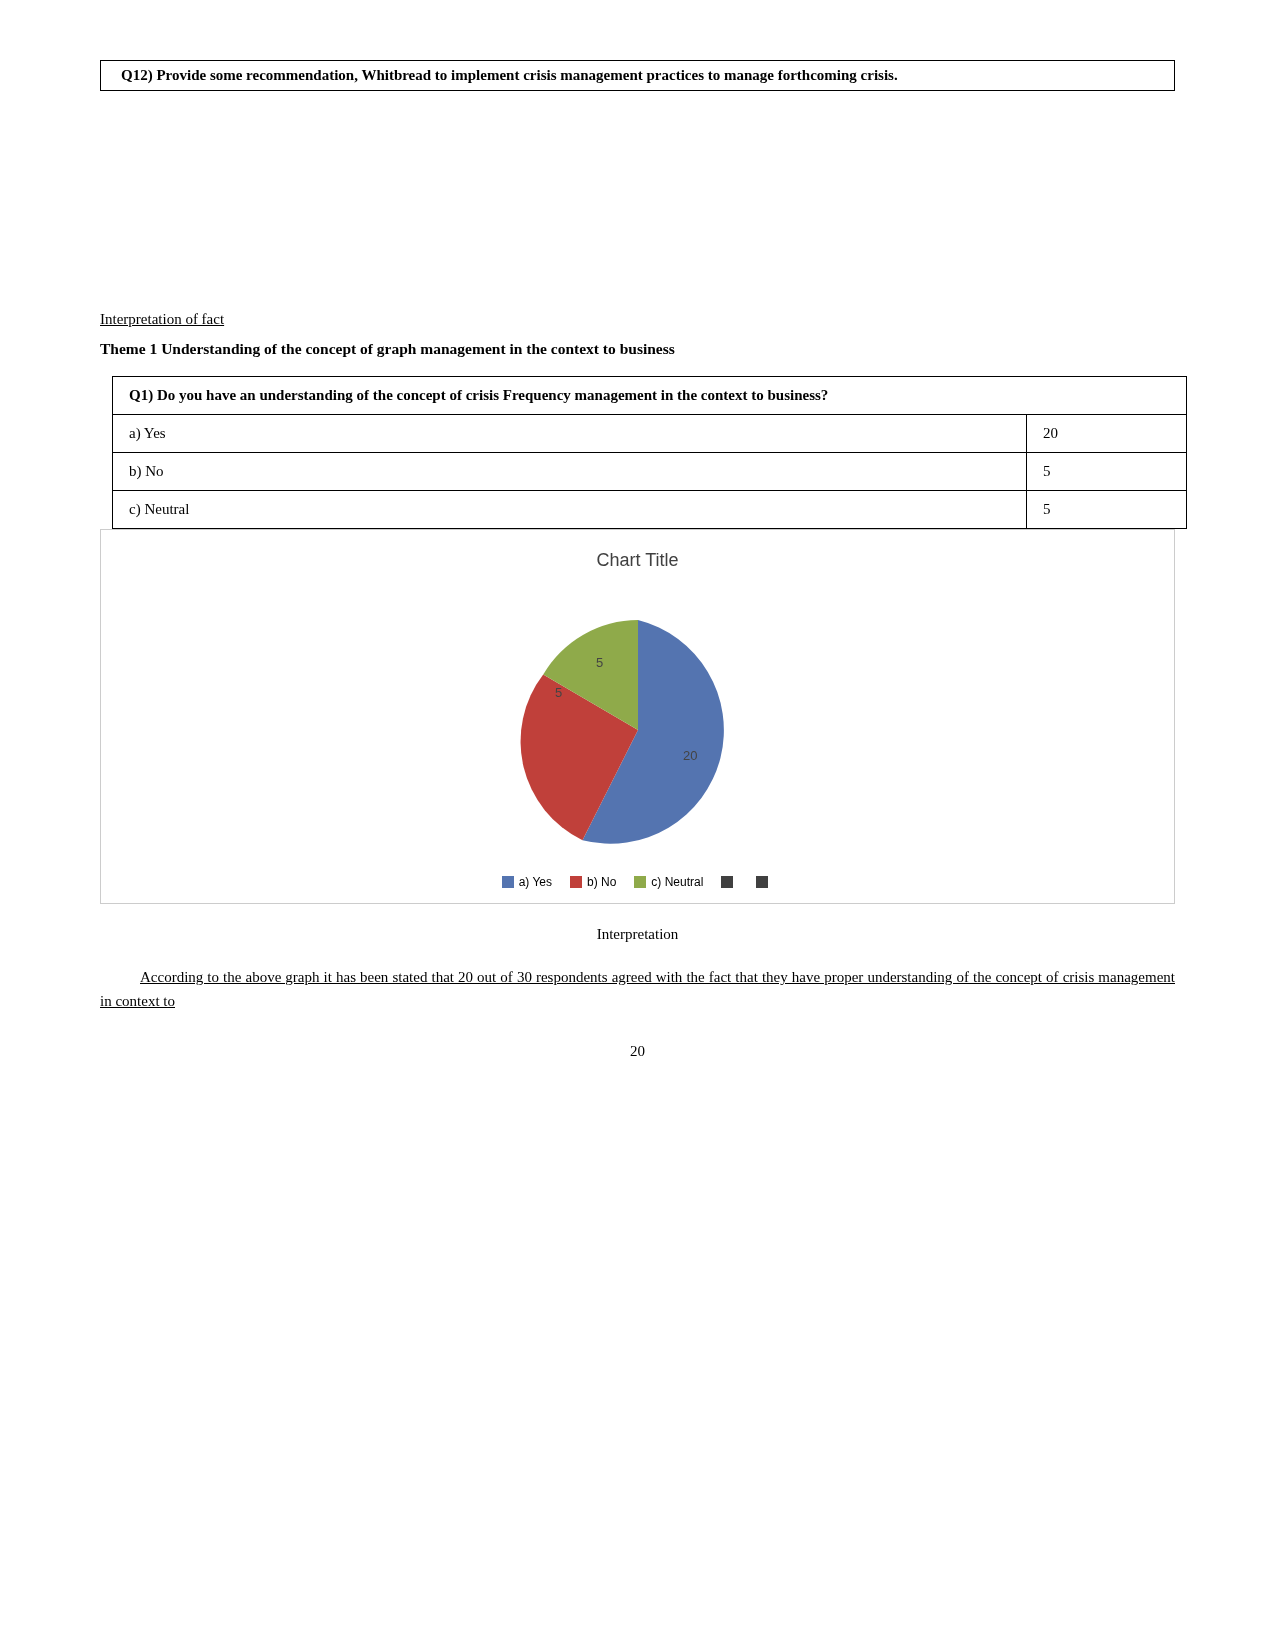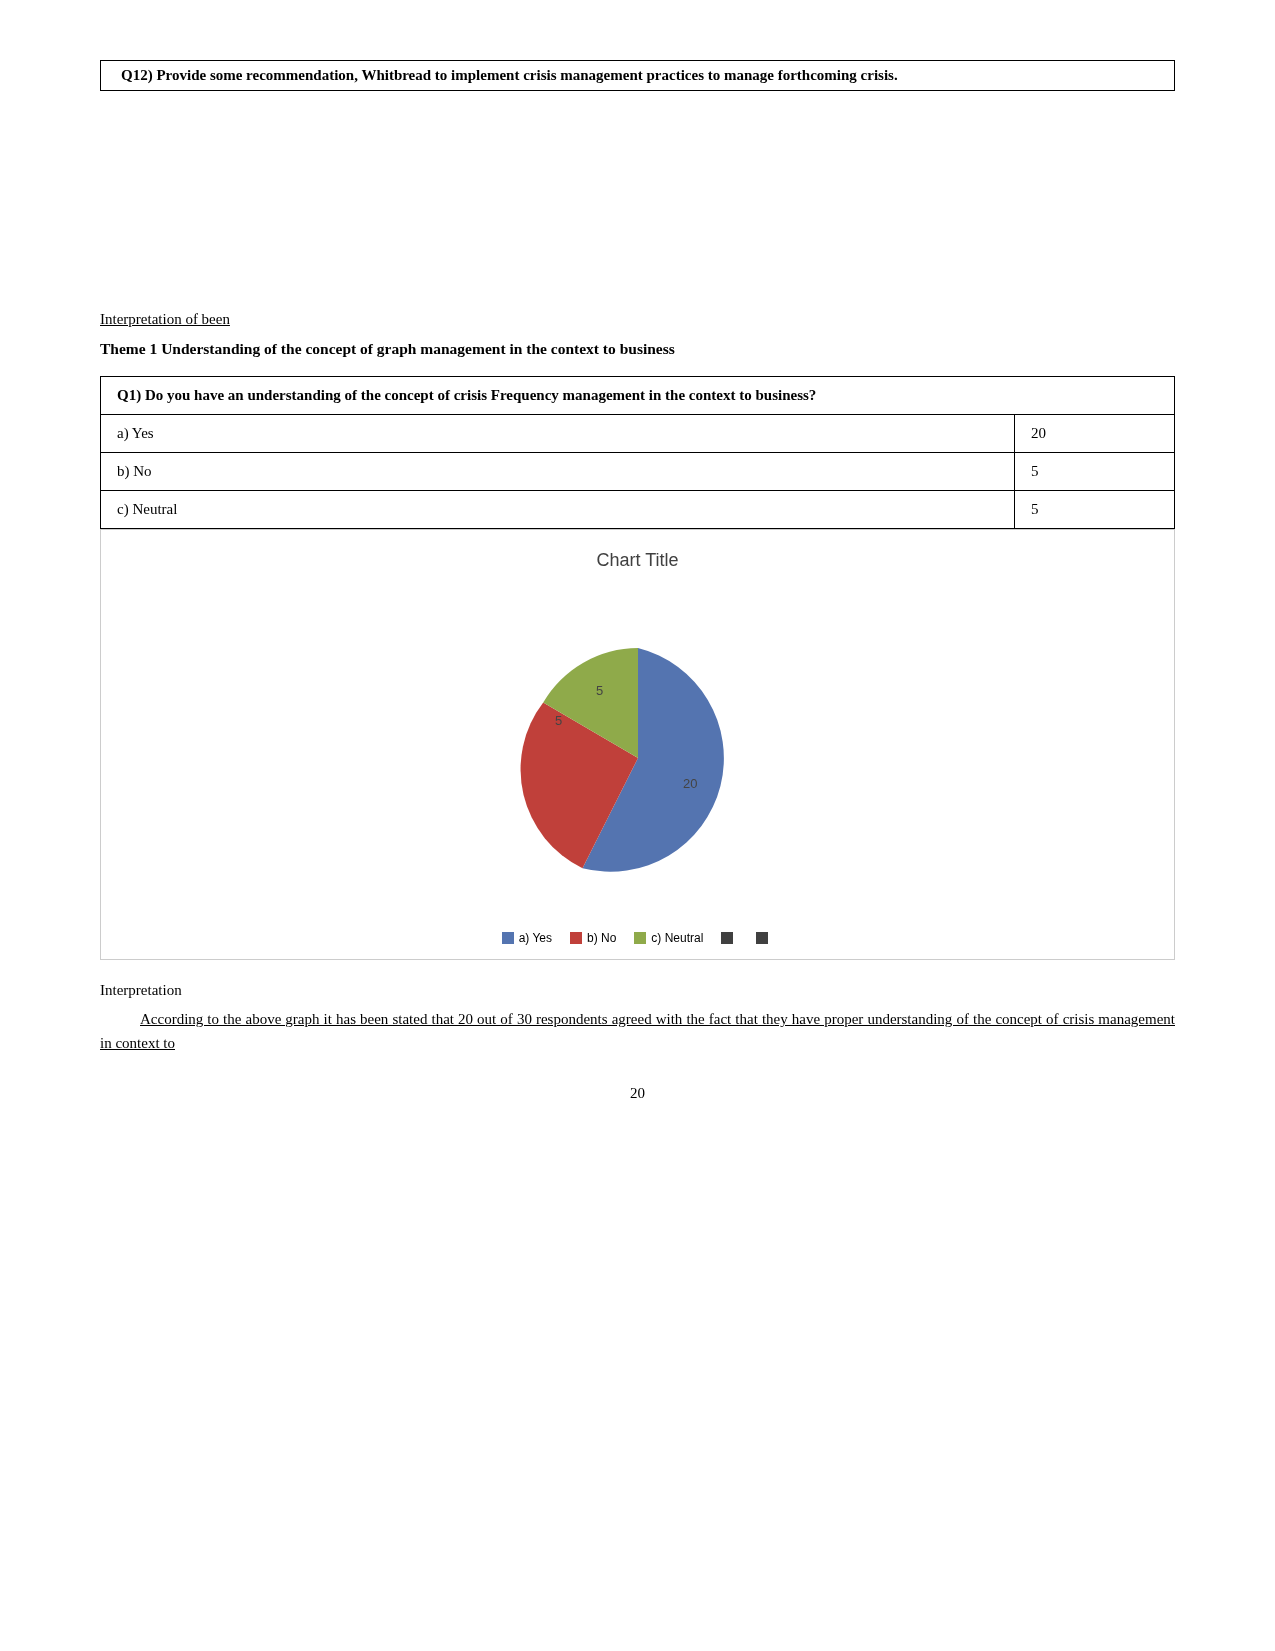--- a/index.html
+++ b/index.html
@@ -35,20 +35,21 @@
 
     .theme-line span {
       font-weight: bold;
     }
 
     .data-table {
       width: 100%;
       border-collapse: collapse;
       border: 1.5px solid #000;
       margin-bottom: 0;
+      margin-left: 12px;
     }
 
     .data-table td {
       border: 1px solid #000;
       padding: 10px 16px;
       font-size: 15px;
     }
 
     .data-table .header-row td {
       font-weight: bold;
@@ -62,21 +63,20 @@
     }
 
     .chart-container {
       border: 1.5px solid #ccc;
       margin: 0;
       padding: 20px 30px 14px 30px;
       display: flex;
       flex-direction: column;
       align-items: center;
       background: #fff;
-      gap: 28px;
     }
 
     .chart-title {
       font-size: 18px;
       font-family: Arial, sans-serif;
       color: #404040;
       margin-bottom: 14px;
       font-weight: normal;
     }
 
@@ -103,21 +103,22 @@
 
     .legend-color {
       width: 12px;
       height: 12px;
       display: inline-block;
     }
 
     .interpretation-label {
       font-size: 15px;
       margin-top: 22px;
-      margin-bottom: 8px;
+      margin-bottom: 22px;
+      text-align: center;
     }
 
     .interpretation-text {
       font-size: 15px;
       text-align: justify;
       text-indent: 40px;
       line-height: 1.6;
       text-decoration: underline;
     }
 
@@ -133,21 +134,21 @@
   </style>
 </head>
 <body>
 
 <div class="question-box">
   <span>Q12)  Provide some recommendation,  Whitbread to implement crisis management practices  to manage forthcoming crisis.</span>
 </div>
 
 <div class="spacer"></div>
 
-<a class="interpretation-link">Interpretation of been </a>
+<a class="interpretation-link">Interpretation of fact </a>
 
 <div class="theme-line">
   <span>Theme 1 </span><span>Understanding of the concept of graph management in the context to business</span>
 </div>
 
 <table class="data-table">
   <tbody>
       <tr class="header-row">
     <td colspan="2">Q1)  Do you have an understanding of the concept of crisis  Frequency management in the context to business?</td>
   </tr>

